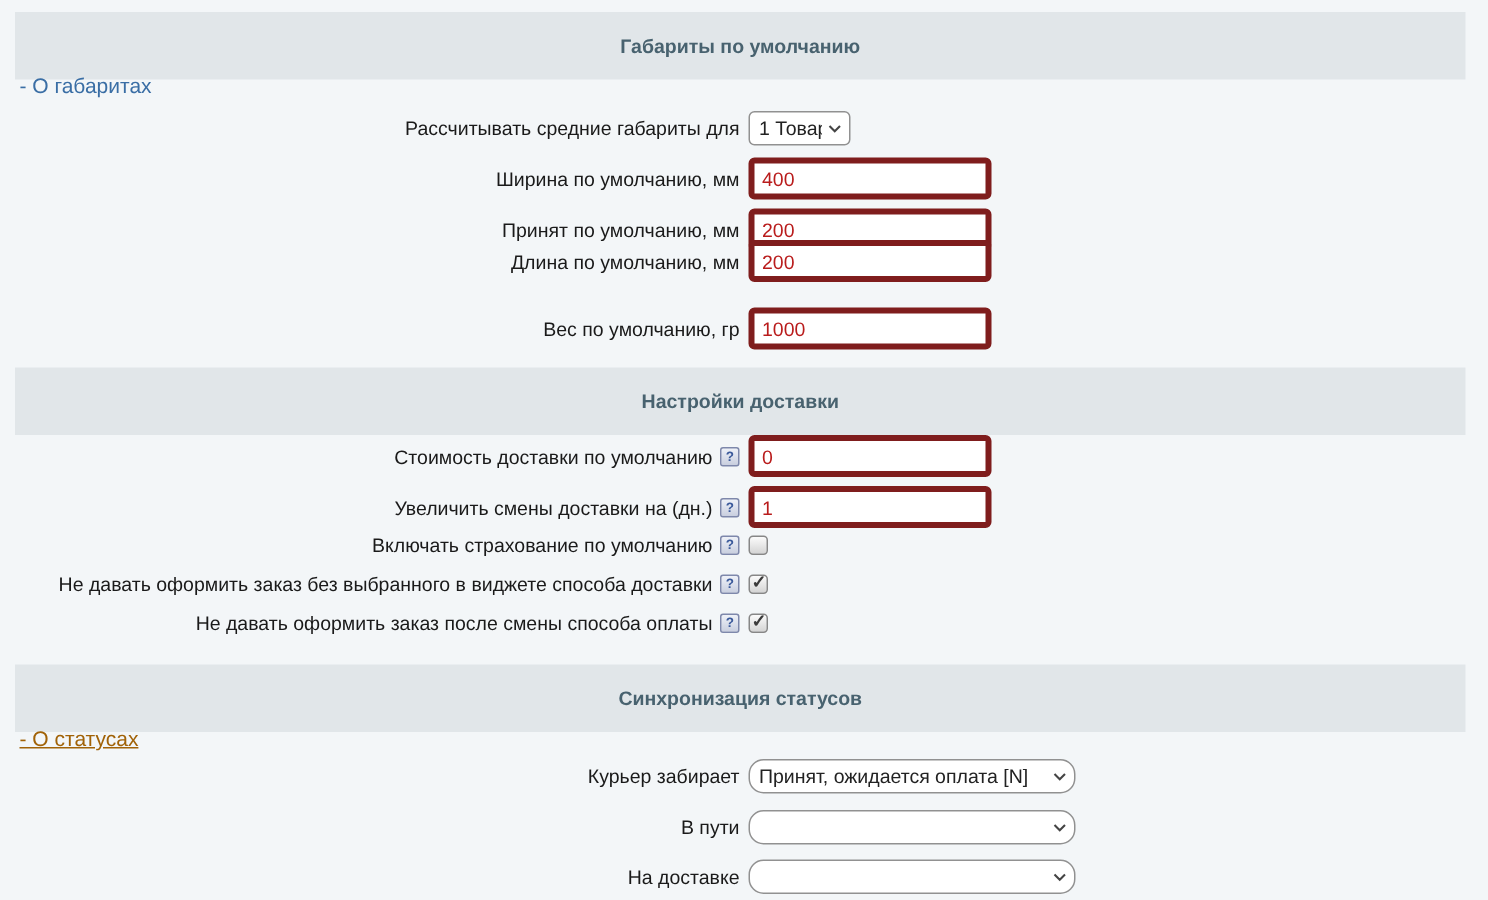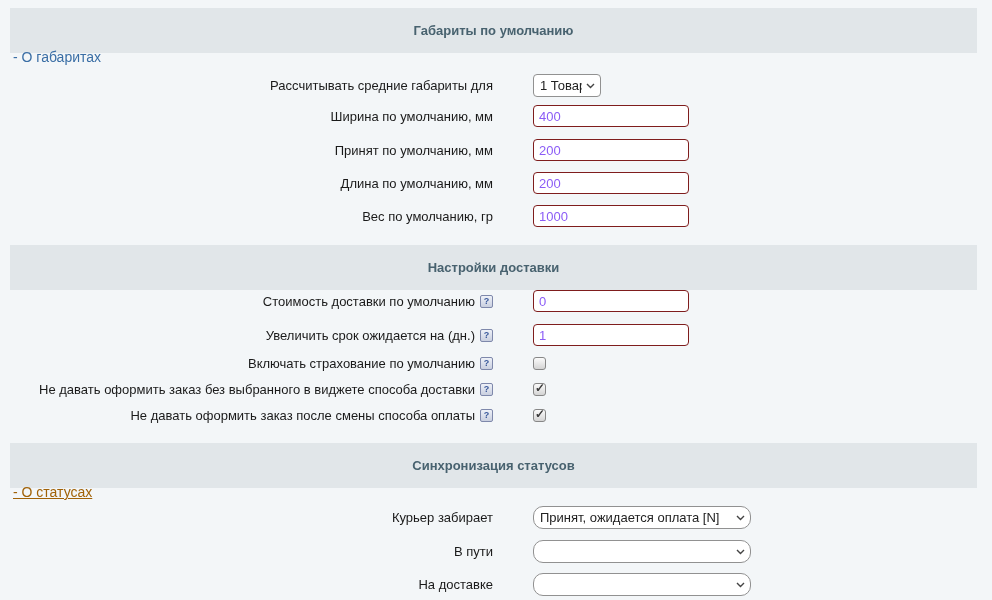--- a/index.html
+++ b/index.html
@@ -13,30 +13,30 @@
     background:#e1e6e9; color:#48626f; font-weight:bold; font-size:13px;
     display:flex; align-items:center; justify-content:center;
   }
   .about {
     position:absolute; left:13px; font-size:14px; color:#3a6ea5;
     text-decoration:none; cursor:pointer;
   }
   .about.u { text-decoration:underline; color:#a16207; }
   .row {
     position:absolute; left:0; width:987px;
-    display:flex; align-items:center;gap:34px;
+    display:flex; align-items:center;
   }
   .lbl {
     flex:0 0 493px; display:flex; justify-content:flex-end; align-items:center;
     gap:5px; font-size:13px; color:#1a1a1a; line-height:15px; text-align:right;
   }
   .ctl { margin-left:6px; display:flex; align-items:center; }
   .tin {
-    width:144px; height:20px; border:1px solid #7f1d1d; border-radius:4px;
-    background:#fff; color:#8b5cf6; font:13px "Liberation Sans", sans-serif;
+    width:144px; height:20px; border:4px solid #7f1d1d; border-radius:4px;
+    background:#fff; color:#b91c1c; font:13px "Liberation Sans", sans-serif;
     padding:0 5px; outline:none;
   }
   .selwrap { position:relative; display:inline-block; }
   select {
     appearance:none; -webkit-appearance:none; -moz-appearance:none;
     border:1px solid #919191; border-radius:4px; background:#fff;
     font:13px "Liberation Sans", sans-serif; color:#222;
     height:23px; padding:0 24px 0 6px; outline:none;
   }
   select.small { width:68px; padding-right:18px; }
@@ -98,21 +98,21 @@
       </div>
   </div>
 
   <div class="row" style="top:139px">
     <div class="lbl">Принят по умолчанию, мм</div>
     <div class="ctl">
         <input class="tin" value="200" style="">
       </div>
   </div>
 
-  <div class="row" style="top:172px">
+  <div class="row" style="top:160px">
     <div class="lbl">Длина по умолчанию, мм</div>
     <div class="ctl">
         <input class="tin" value="200" style="">
       </div>
   </div>
 
   <div class="row" style="top:205px">
     <div class="lbl">Вес по умолчанию, гр</div>
     <div class="ctl">
         <input class="tin" value="1000" style="">
@@ -128,21 +128,21 @@
       <span>Стоимость доставки по умолчанию</span>
       <span class="help">?</span>
     </div>
     <div class="ctl">
         <input class="tin" value="0" style="">
       </div>
   </div>
 
   <div class="row" style="top:324px">
     <div class="lbl">
-      <span>Увеличить срок ожидается на (дн.)</span>
+      <span>Увеличить смены доставки на (дн.)</span>
       <span class="help">?</span>
     </div>
     <div class="ctl">
         <input class="tin" value="1" style="">
       </div>
   </div>
 
   <div class="row" style="top:356px">
     <div class="lbl">
       <span>Включать страхование по умолчанию</span>

